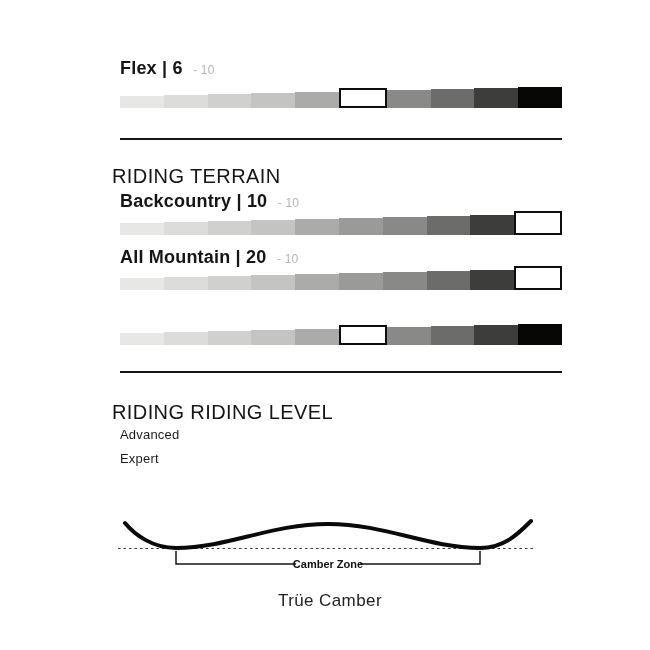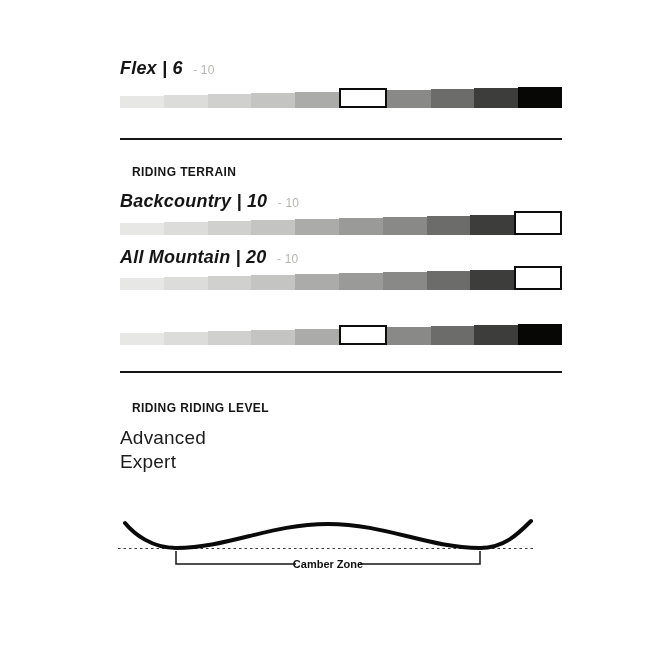--- a/index.html
+++ b/index.html
@@ -4,32 +4,32 @@
 <style>
   html,body { margin:0; padding:0; background:#fff; }
   #page {
     position:relative; width:650px; height:650px; background:#ffffff;
     font-family:"Liberation Sans", sans-serif; color:#151515; overflow:hidden;
   }
   .abs { position:absolute; }
 
   
   .rating-label { left:120px; white-space:nowrap; }
-  .rating-label .main { font-size:18px; font-weight:bold; color:#151515; letter-spacing:.2px;font-style:italic; }
+  .rating-label .main { font-size:18px; font-weight:bold; color:#151515; letter-spacing:.2px; }
   .rating-label .sub  { font-size:12px; font-weight:normal; color:#b5b5b3; margin-left:6px; letter-spacing:.2px; }
 
   
   .bar { left:120px; width:442px; height:21px; display:flex; align-items:flex-end; }
   .seg { flex:1 1 0; }
   .seg-selected { background:#ffffff; border:2px solid #0d0d0d; box-sizing:border-box; }
 
   .sep { left:120px; width:442px; height:1.5px; background:#161616; }
 
-  .section-title { left:132px; font-size:12px; font-weight:bold; letter-spacing:.4px; color:#151515; }
-  .skill-item    { left:120px; font-size:19px; color:#1c1c1c; letter-spacing:.2px; }
+  .section-title { left:112px; font-size:20px; font-weight:normal; letter-spacing:.4px; color:#151515; }
+  .skill-item    { left:120px; font-size:13px; color:#1c1c1c; letter-spacing:.2px; }
 
   .camber-caption { left:110px; width:440px; text-align:center; font-size:17px; color:#222; letter-spacing:.4px; }
 </style>
 </head>
 <body>
 
 <div id="page">
 
   <div class="abs rating-label" style="top:58px">
     <span class="main">Flex | 6</span>
@@ -108,14 +108,15 @@
   <svg class="abs" style="left:110px; top:503px" width="440" height="78" viewBox="0 0 440 78">
     <line x1="8" y1="45.5" x2="425" y2="45.5" stroke="#3a3a3a" stroke-width="1.2" stroke-dasharray="2.5 3"></line>
     <path d="M 15 20 C 24 31, 42 45, 66 45
              C 120 44.5, 160 21, 218 21
              C 276 21, 316 44.5, 370 45
              C 394 45, 408 31, 421 18" fill="none" stroke="#0a0a0a" stroke-width="4" stroke-linecap="round"></path>
     <path d="M 66 48 L 66 61 L 186 61 M 250 61 L 370 61 L 370 48" fill="none" stroke="#141414" stroke-width="1.5"></path>
     <text x="218" y="65" text-anchor="middle" font-size="11" font-weight="bold" fill="#111">Camber Zone</text>
   </svg>
 
+  <div class="abs camber-caption" style="top:591px">Trüe Camber</div>
 
 </div>
 
 </body></html>

